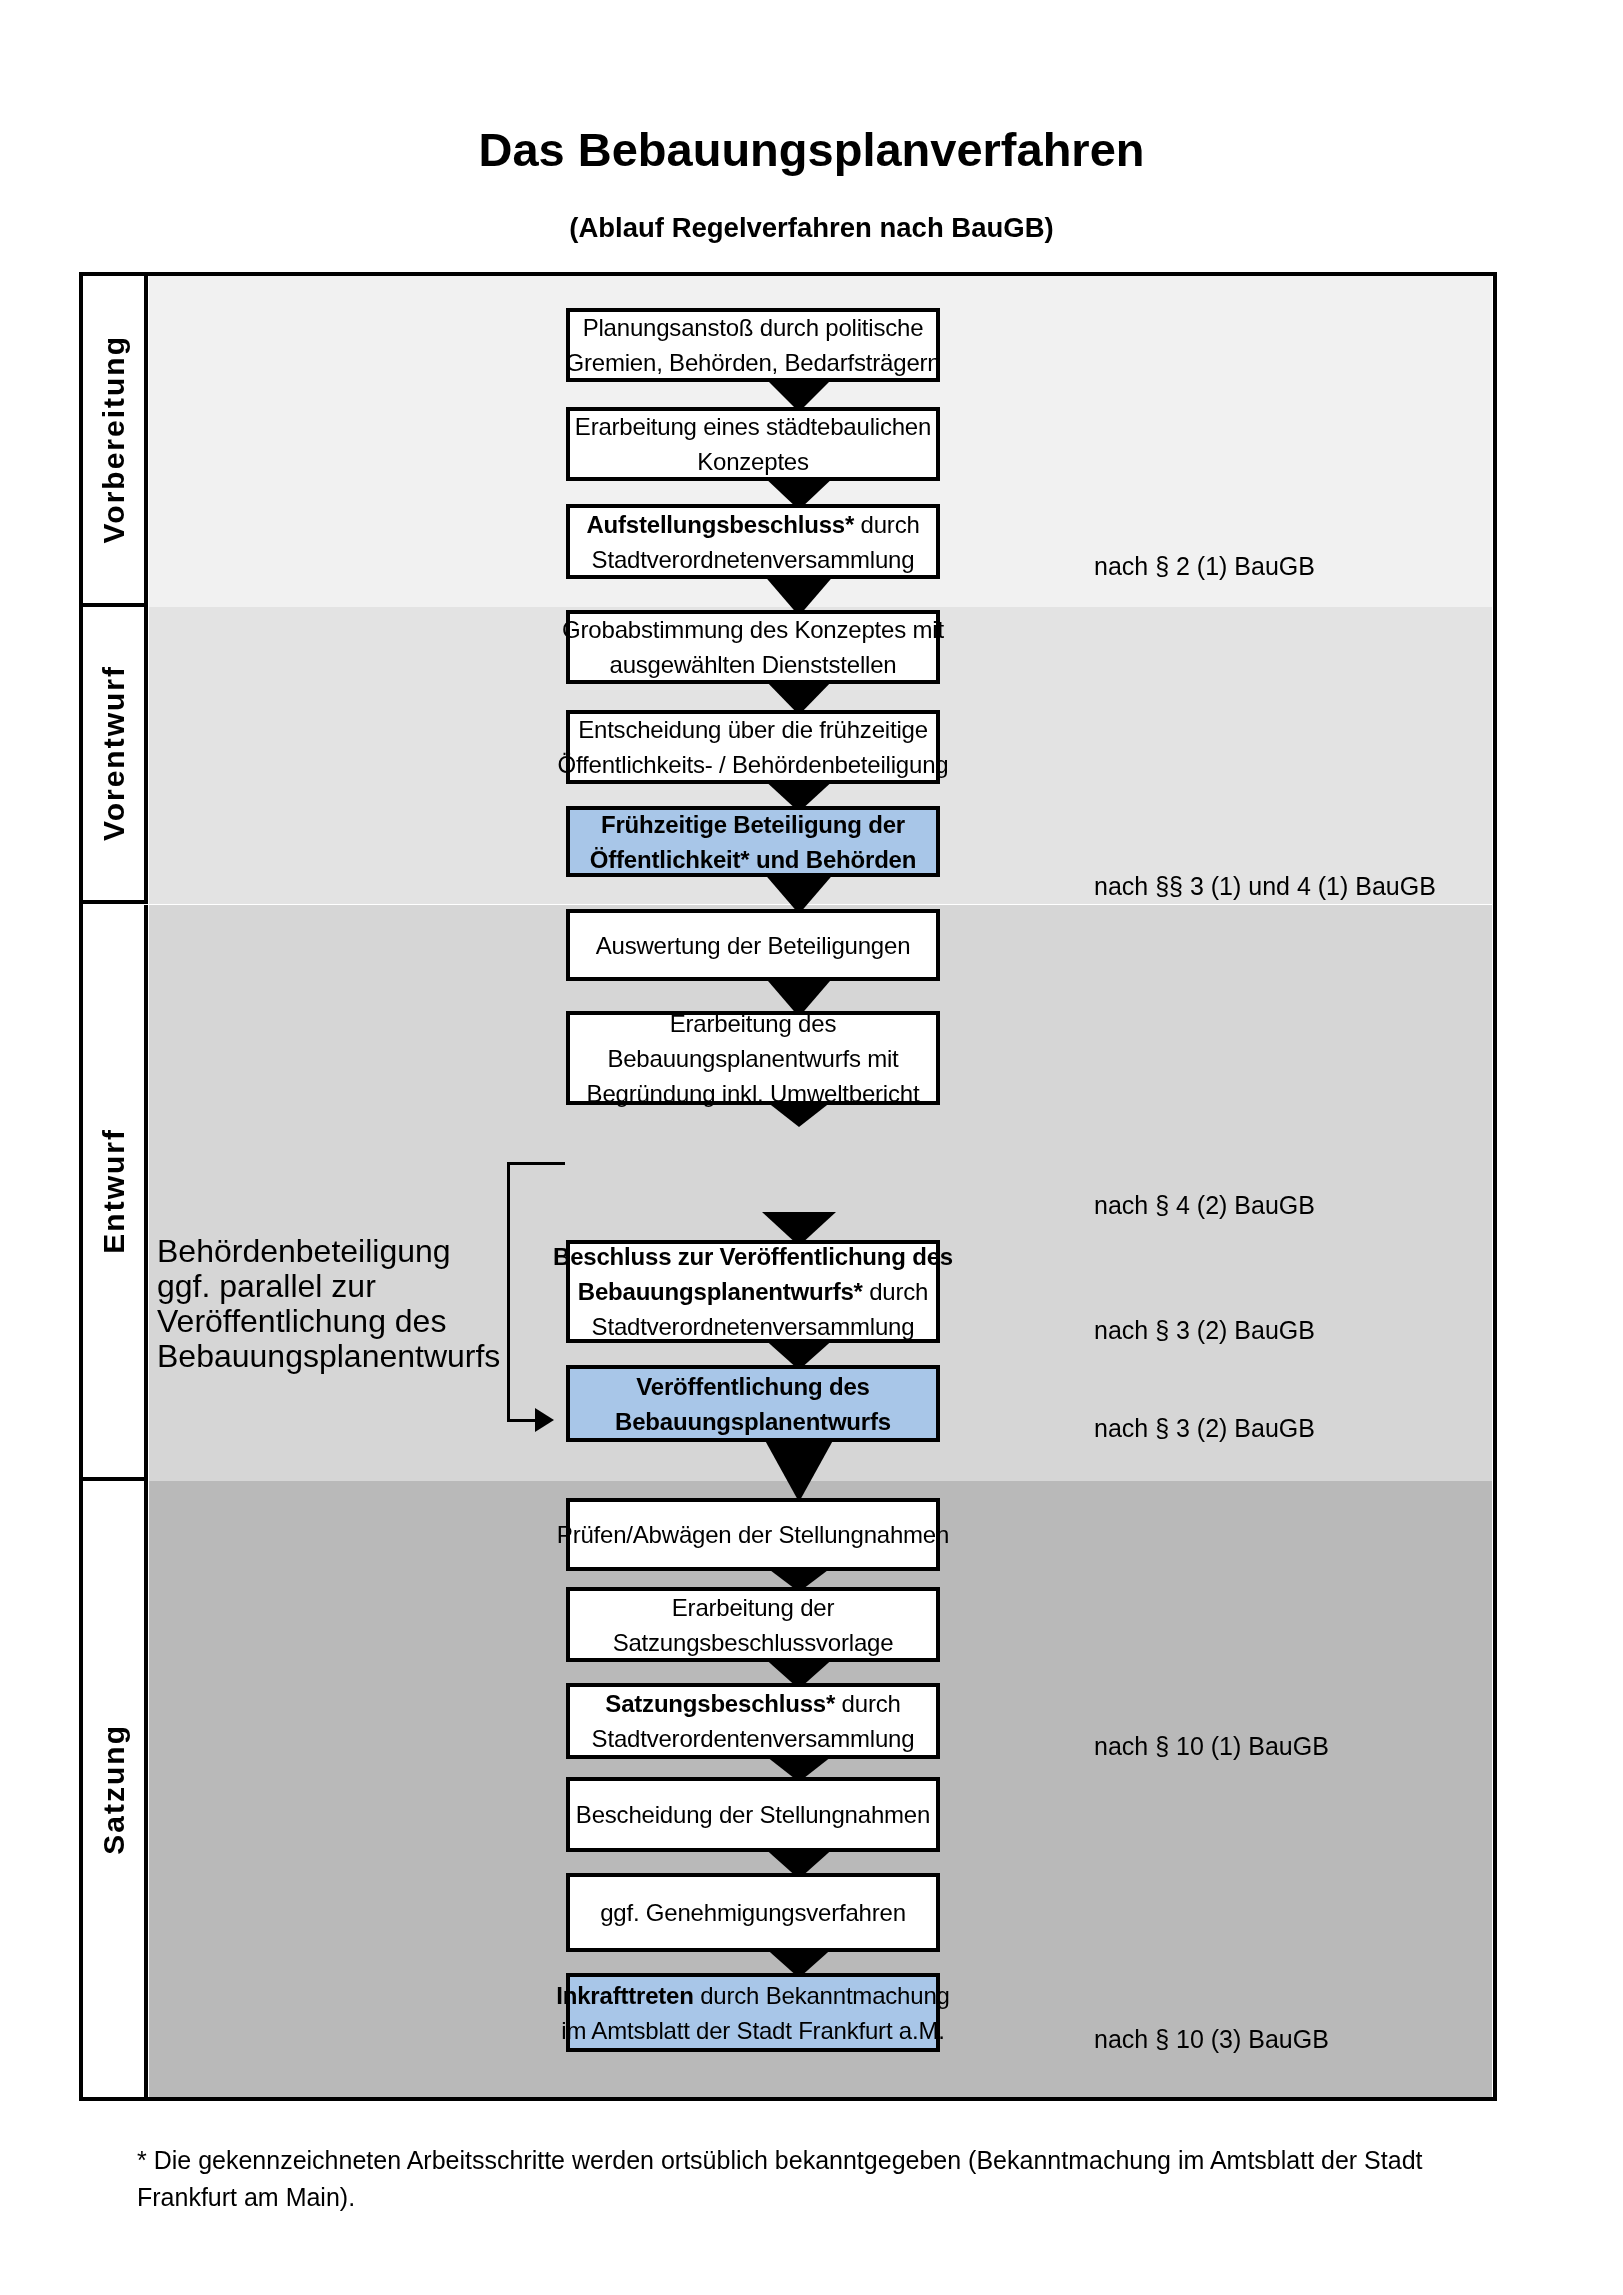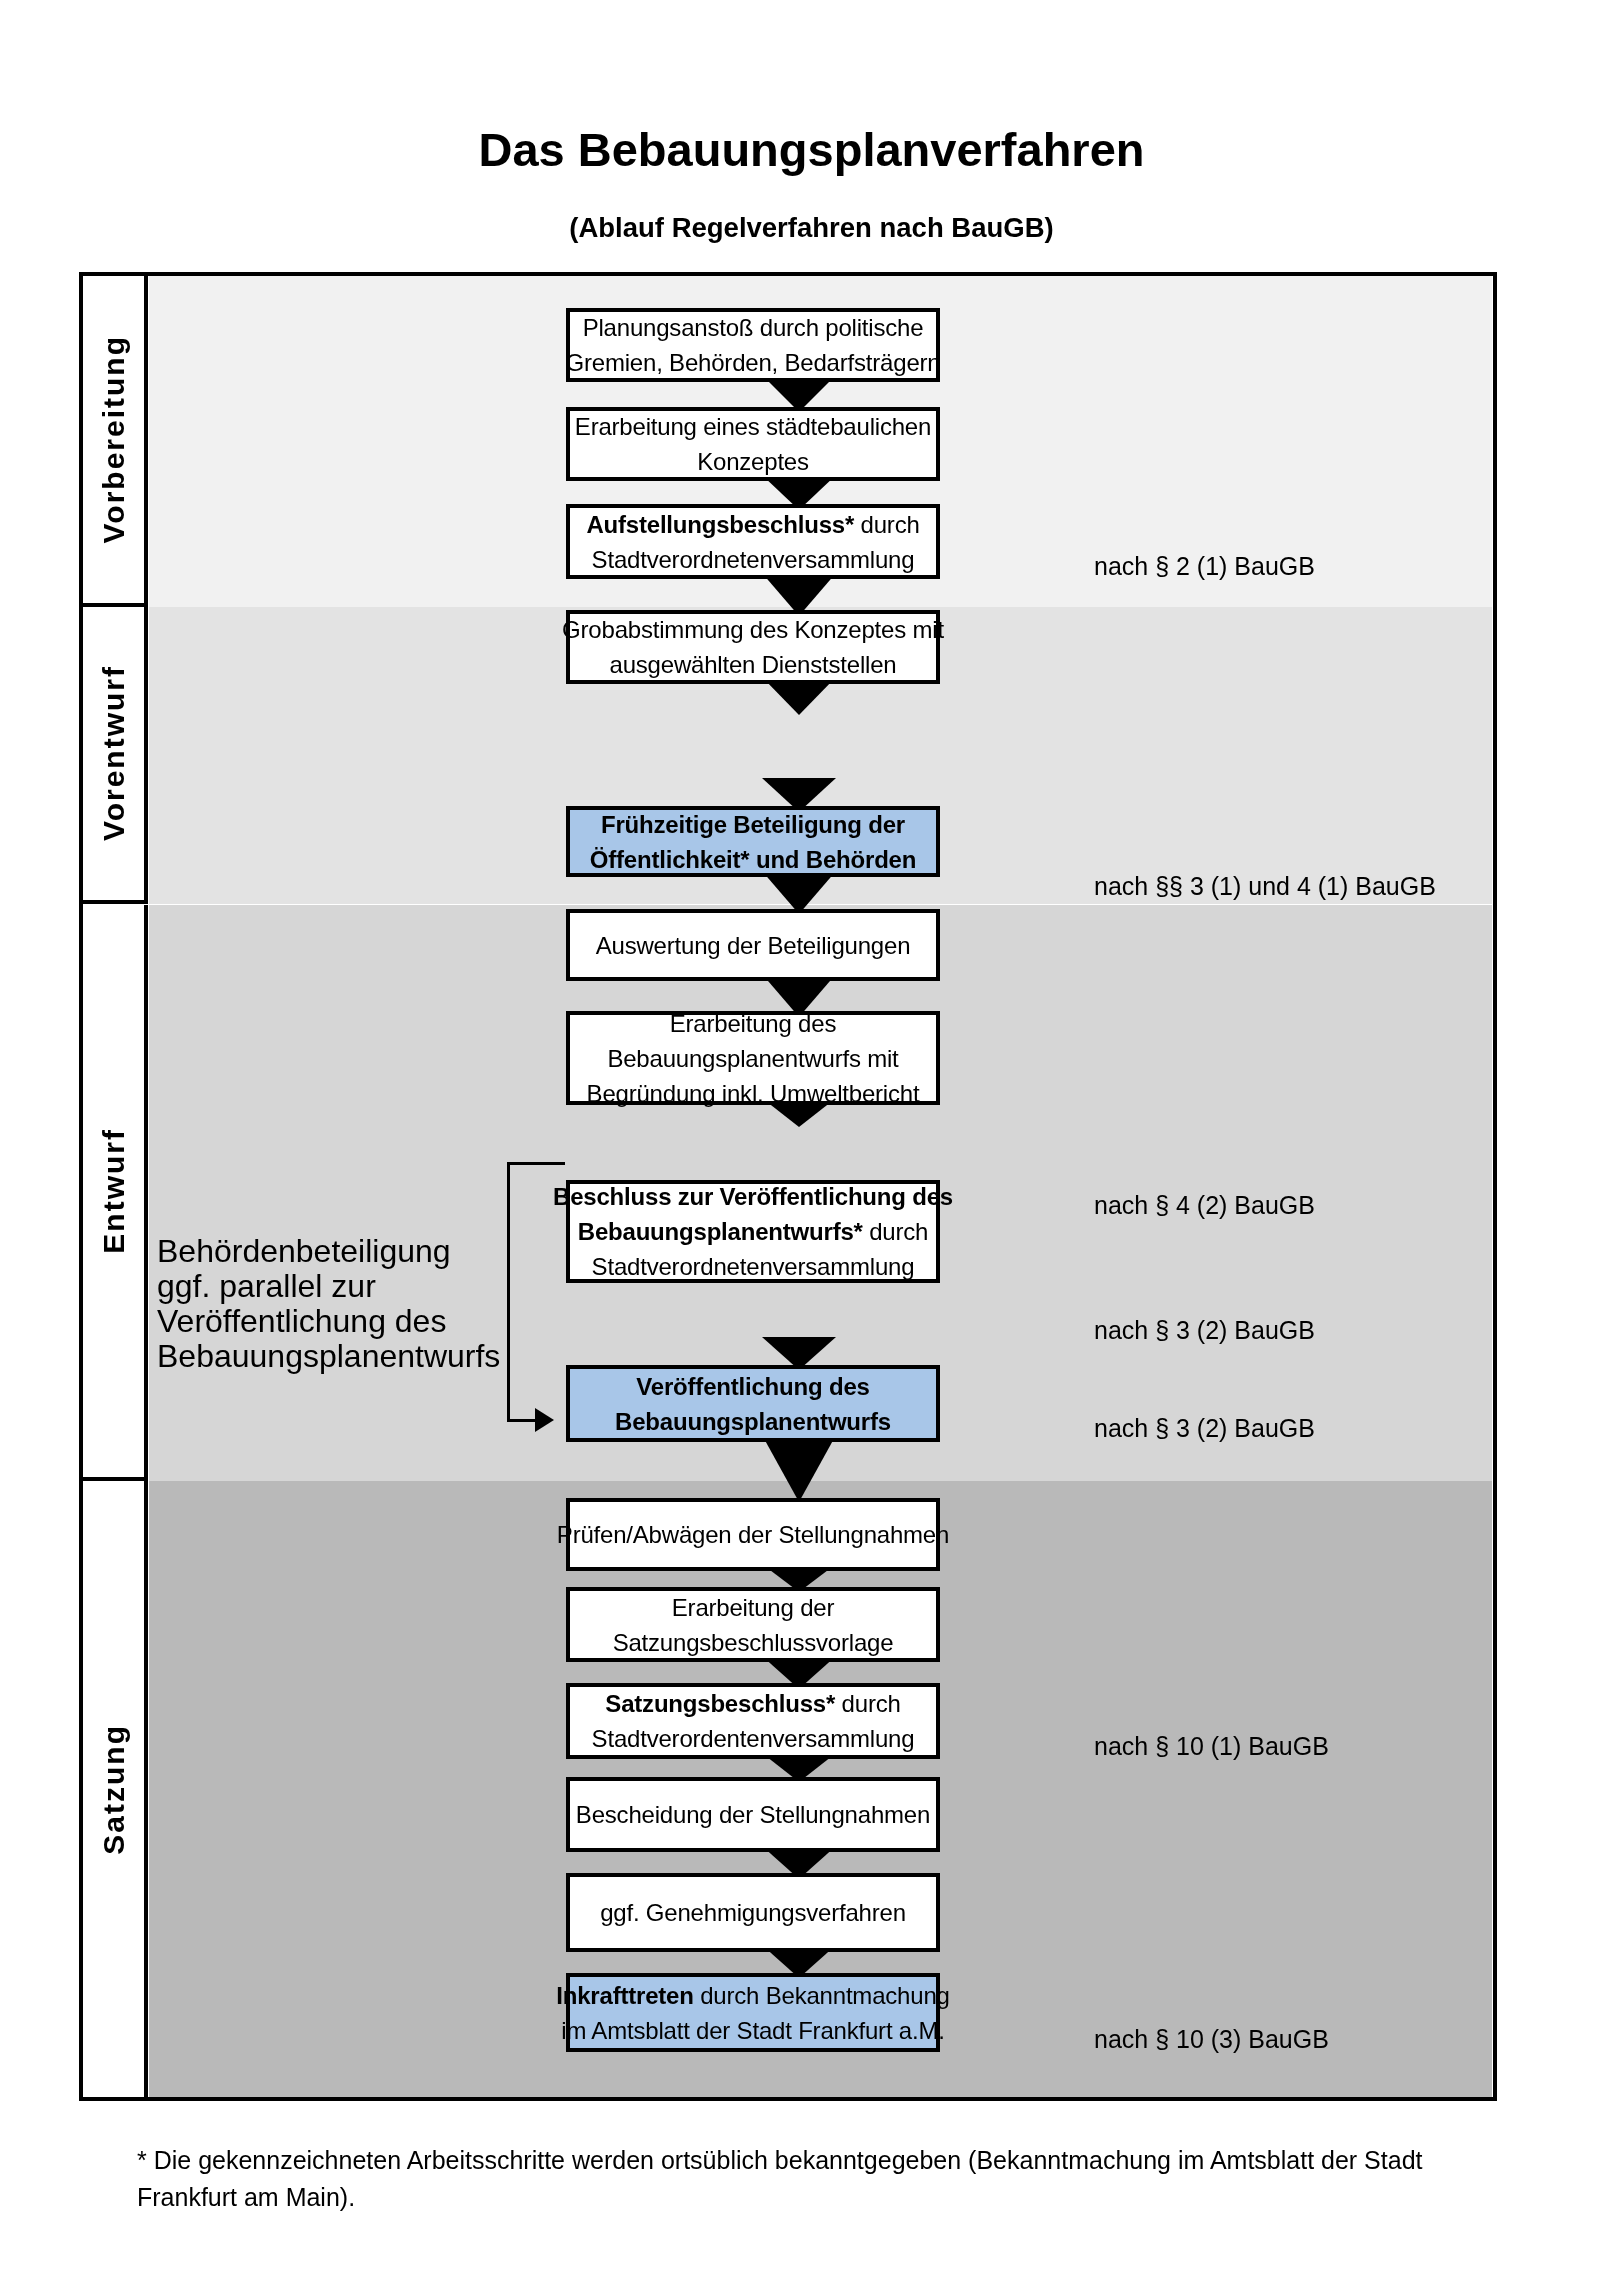--- a/index.html
+++ b/index.html
@@ -96,35 +96,39 @@
     </div>
     <div class="flow-box" style="top: 504px; height: 75px;">
       <div class="box-line"><span class="b">Aufstellungsbeschluss*</span><span> durch</span></div>
       <div class="box-line"><span>Stadtverordnetenversammlung</span></div>
     </div>
     <div class="legal-ref" style="top: 552px;">nach § 2 (1) BauGB</div>
     <div class="flow-box" style="top: 610px; height: 74px;">
       <div class="box-line"><span>Grobabstimmung des Konzeptes mit</span></div>
       <div class="box-line"><span>ausgewählten Dienststellen</span></div>
     </div>
+    <div class="flow-box" style="top: 710px; height: 74px;">
+      <div class="box-line"><span>Entscheidung über die frühzeitige</span></div>
+      <div class="box-line"><span>Öffentlichkeits- / Behördenbeteiligung</span></div>
+    </div>
     <div class="flow-box" style="top: 806px; height: 71px; background: rgb(168, 198, 232);">
       <div class="box-line"><span class="b">Frühzeitige Beteiligung der</span></div>
       <div class="box-line"><span class="b">Öffentlichkeit* und Behörden</span></div>
     </div>
     <div class="legal-ref" style="top: 872px;">nach §§ 3 (1) und 4 (1) BauGB</div>
     <div class="flow-box" style="top: 909px; height: 72px;">
       <div class="box-line"><span>Auswertung der Beteiligungen</span></div>
     </div>
     <div class="flow-box" style="top: 1011px; height: 94px;">
       <div class="box-line"><span>Erarbeitung des</span></div>
       <div class="box-line"><span>Bebauungsplanentwurfs mit</span></div>
       <div class="box-line"><span>Begründung inkl. Umweltbericht</span></div>
     </div>
     <div class="legal-ref" style="top: 1191px;">nach § 4 (2) BauGB</div>
-    <div class="flow-box" style="top: 1180px; height: 103px;">
+    <div class="flow-box" style="top: 1240px; height: 103px;">
       <div class="box-line"><span class="b">Beschluss zur Veröffentlichung des</span></div>
       <div class="box-line"><span class="b">Bebauungsplanentwurfs*</span><span> durch</span></div>
       <div class="box-line"><span>Stadtverordnetenversammlung</span></div>
     </div>
     <div class="legal-ref" style="top: 1316px;">nach § 3 (2) BauGB</div>
     <div class="flow-box" style="top: 1365px; height: 77px; background: rgb(168, 198, 232);">
       <div class="box-line"><span class="b">Veröffentlichung des</span></div>
       <div class="box-line"><span class="b">Bebauungsplanentwurfs</span></div>
     </div>
     <div class="legal-ref" style="top: 1414px;">nach § 3 (2) BauGB</div>

